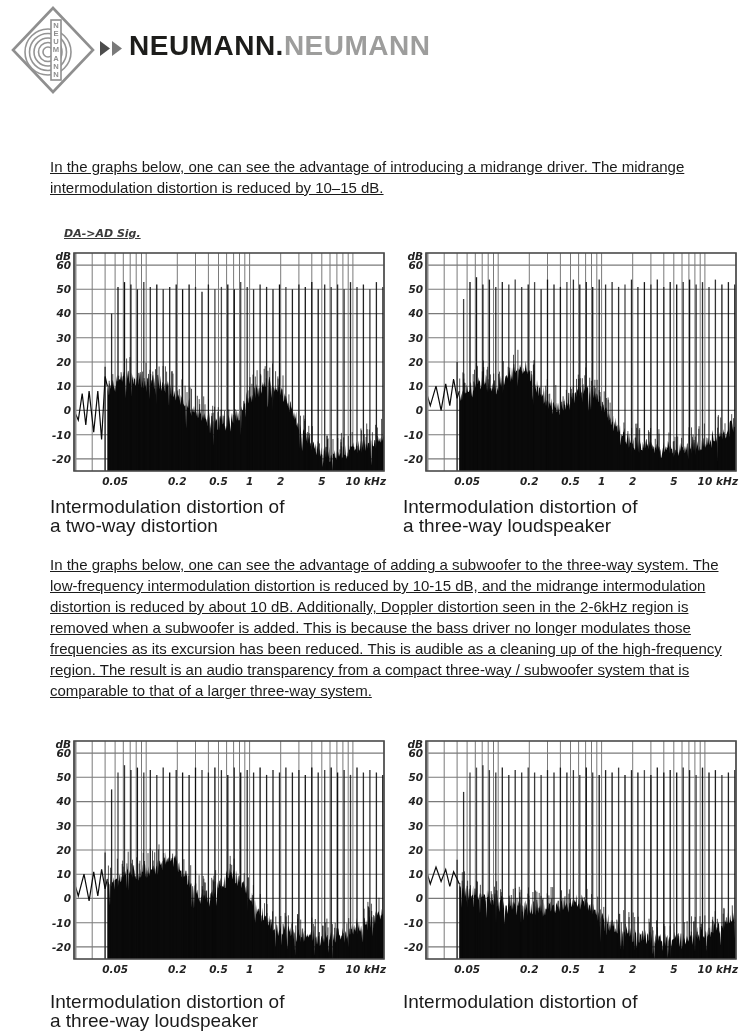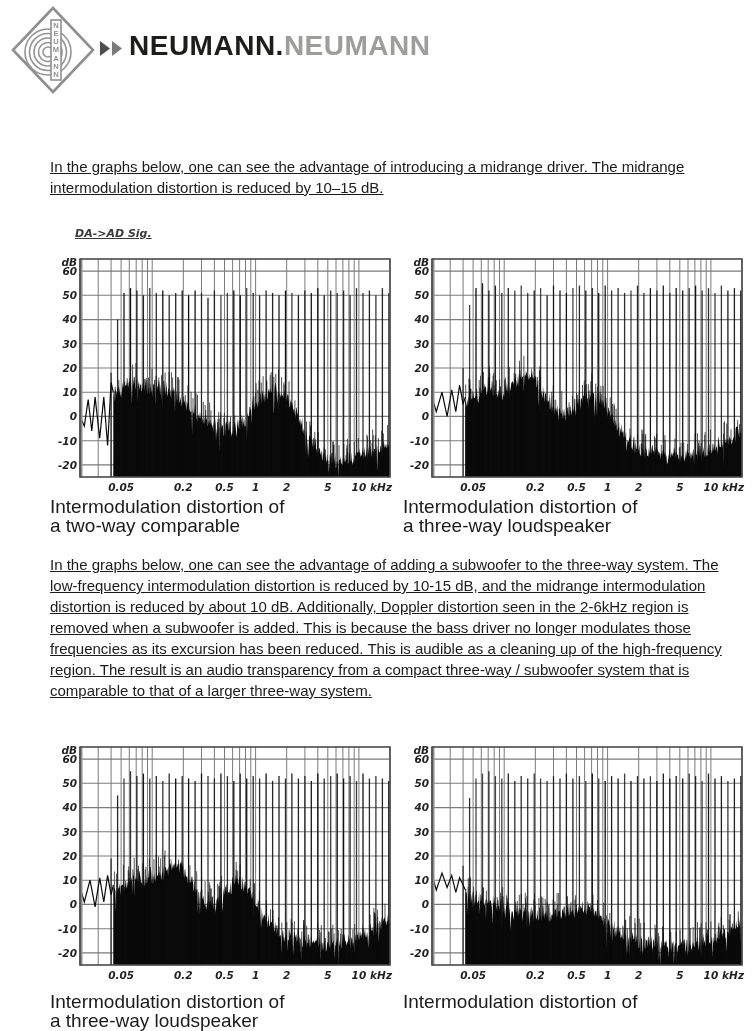--- a/index.html
+++ b/index.html
@@ -7,22 +7,22 @@
         font-family:"Liberation Sans",sans-serif;color:#1b1b1b;}
   .emblem{position:absolute;left:10px;top:5px;}
   .arrows{position:absolute;left:100px;top:41px;}
   .wordmark{position:absolute;left:129px;top:30px;font-size:28px;font-weight:bold;
             letter-spacing:0.5px;white-space:nowrap;}
   .wordmark .brand{color:#1d1d1b;}
   .wordmark .suffix{color:#9d9d9c;}
   .para{position:absolute;width:672px;font-size:15px;line-height:21px;margin:0;text-decoration:underline;}
   #para1{left:50px;top:156px;}
   #para2{left:50px;top:554px;}
-  .chart{position:absolute;width:340px;height:250px;margin:10px;padding:0;}
-  .chart-title{position:absolute;left:75px;top:227px;
+  .chart{position:absolute;width:340px;height:250px;margin:4px;padding:0;}
+  .chart-title{position:absolute;left:64px;top:227px;
                font-family:"DejaVu Sans",sans-serif;font-size:11px;font-style:italic;
                font-weight:bold;color:#3a3a3a;text-decoration:underline;}
   .cap{position:absolute;font-size:19px;line-height:18.5px;margin:0;color:#1b1b1b;}
 </style>
 </head>
 <body>
 
 <div class="page">
 
   <div>
@@ -925,21 +925,21 @@
           <text x="201.6" y="238" text-anchor="middle">1</text>
           <text x="232.7" y="238" text-anchor="middle">2</text>
           <text x="273.8" y="238" text-anchor="middle">5</text>
           <text x="304.9" y="238" text-anchor="middle">10</text>
           <text x="338" y="238" text-anchor="end">kHz</text>
         </g>
       </svg></figure>
 
   <figcaption class="cap" style="left:50px;top:498px">
     <span>Intermodulation distortion of</span><br>
-    <span>a two-way comparable</span>
+    <span>a two-way distortion</span>
   </figcaption>
   <figcaption class="cap" style="left:403px;top:498px">
     <span>Intermodulation distortion of</span><br>
     <span>a three-way loudspeaker</span>
   </figcaption>
 
   <p class="para" id="para2">In the graphs below, one can see the advantage of adding a subwoofer to the three-way system. The low-frequency intermodulation distortion is reduced by 10-15 dB, and the midrange intermodulation distortion is reduced by about 10 dB. Additionally, Doppler distortion seen in the 2-6kHz region is removed when a subwoofer is added. This is because the bass driver no longer modulates those frequencies as its excursion has been reduced. This is audible as a cleaning up of the high-frequency region. The result is an audio transparency from a compact three-way / subwoofer system that is comparable to that of a larger three-way system.</p>
 
   <figcaption class="cap" style="left:50px;top:993px">
     <span>Intermodulation distortion of</span><br>

